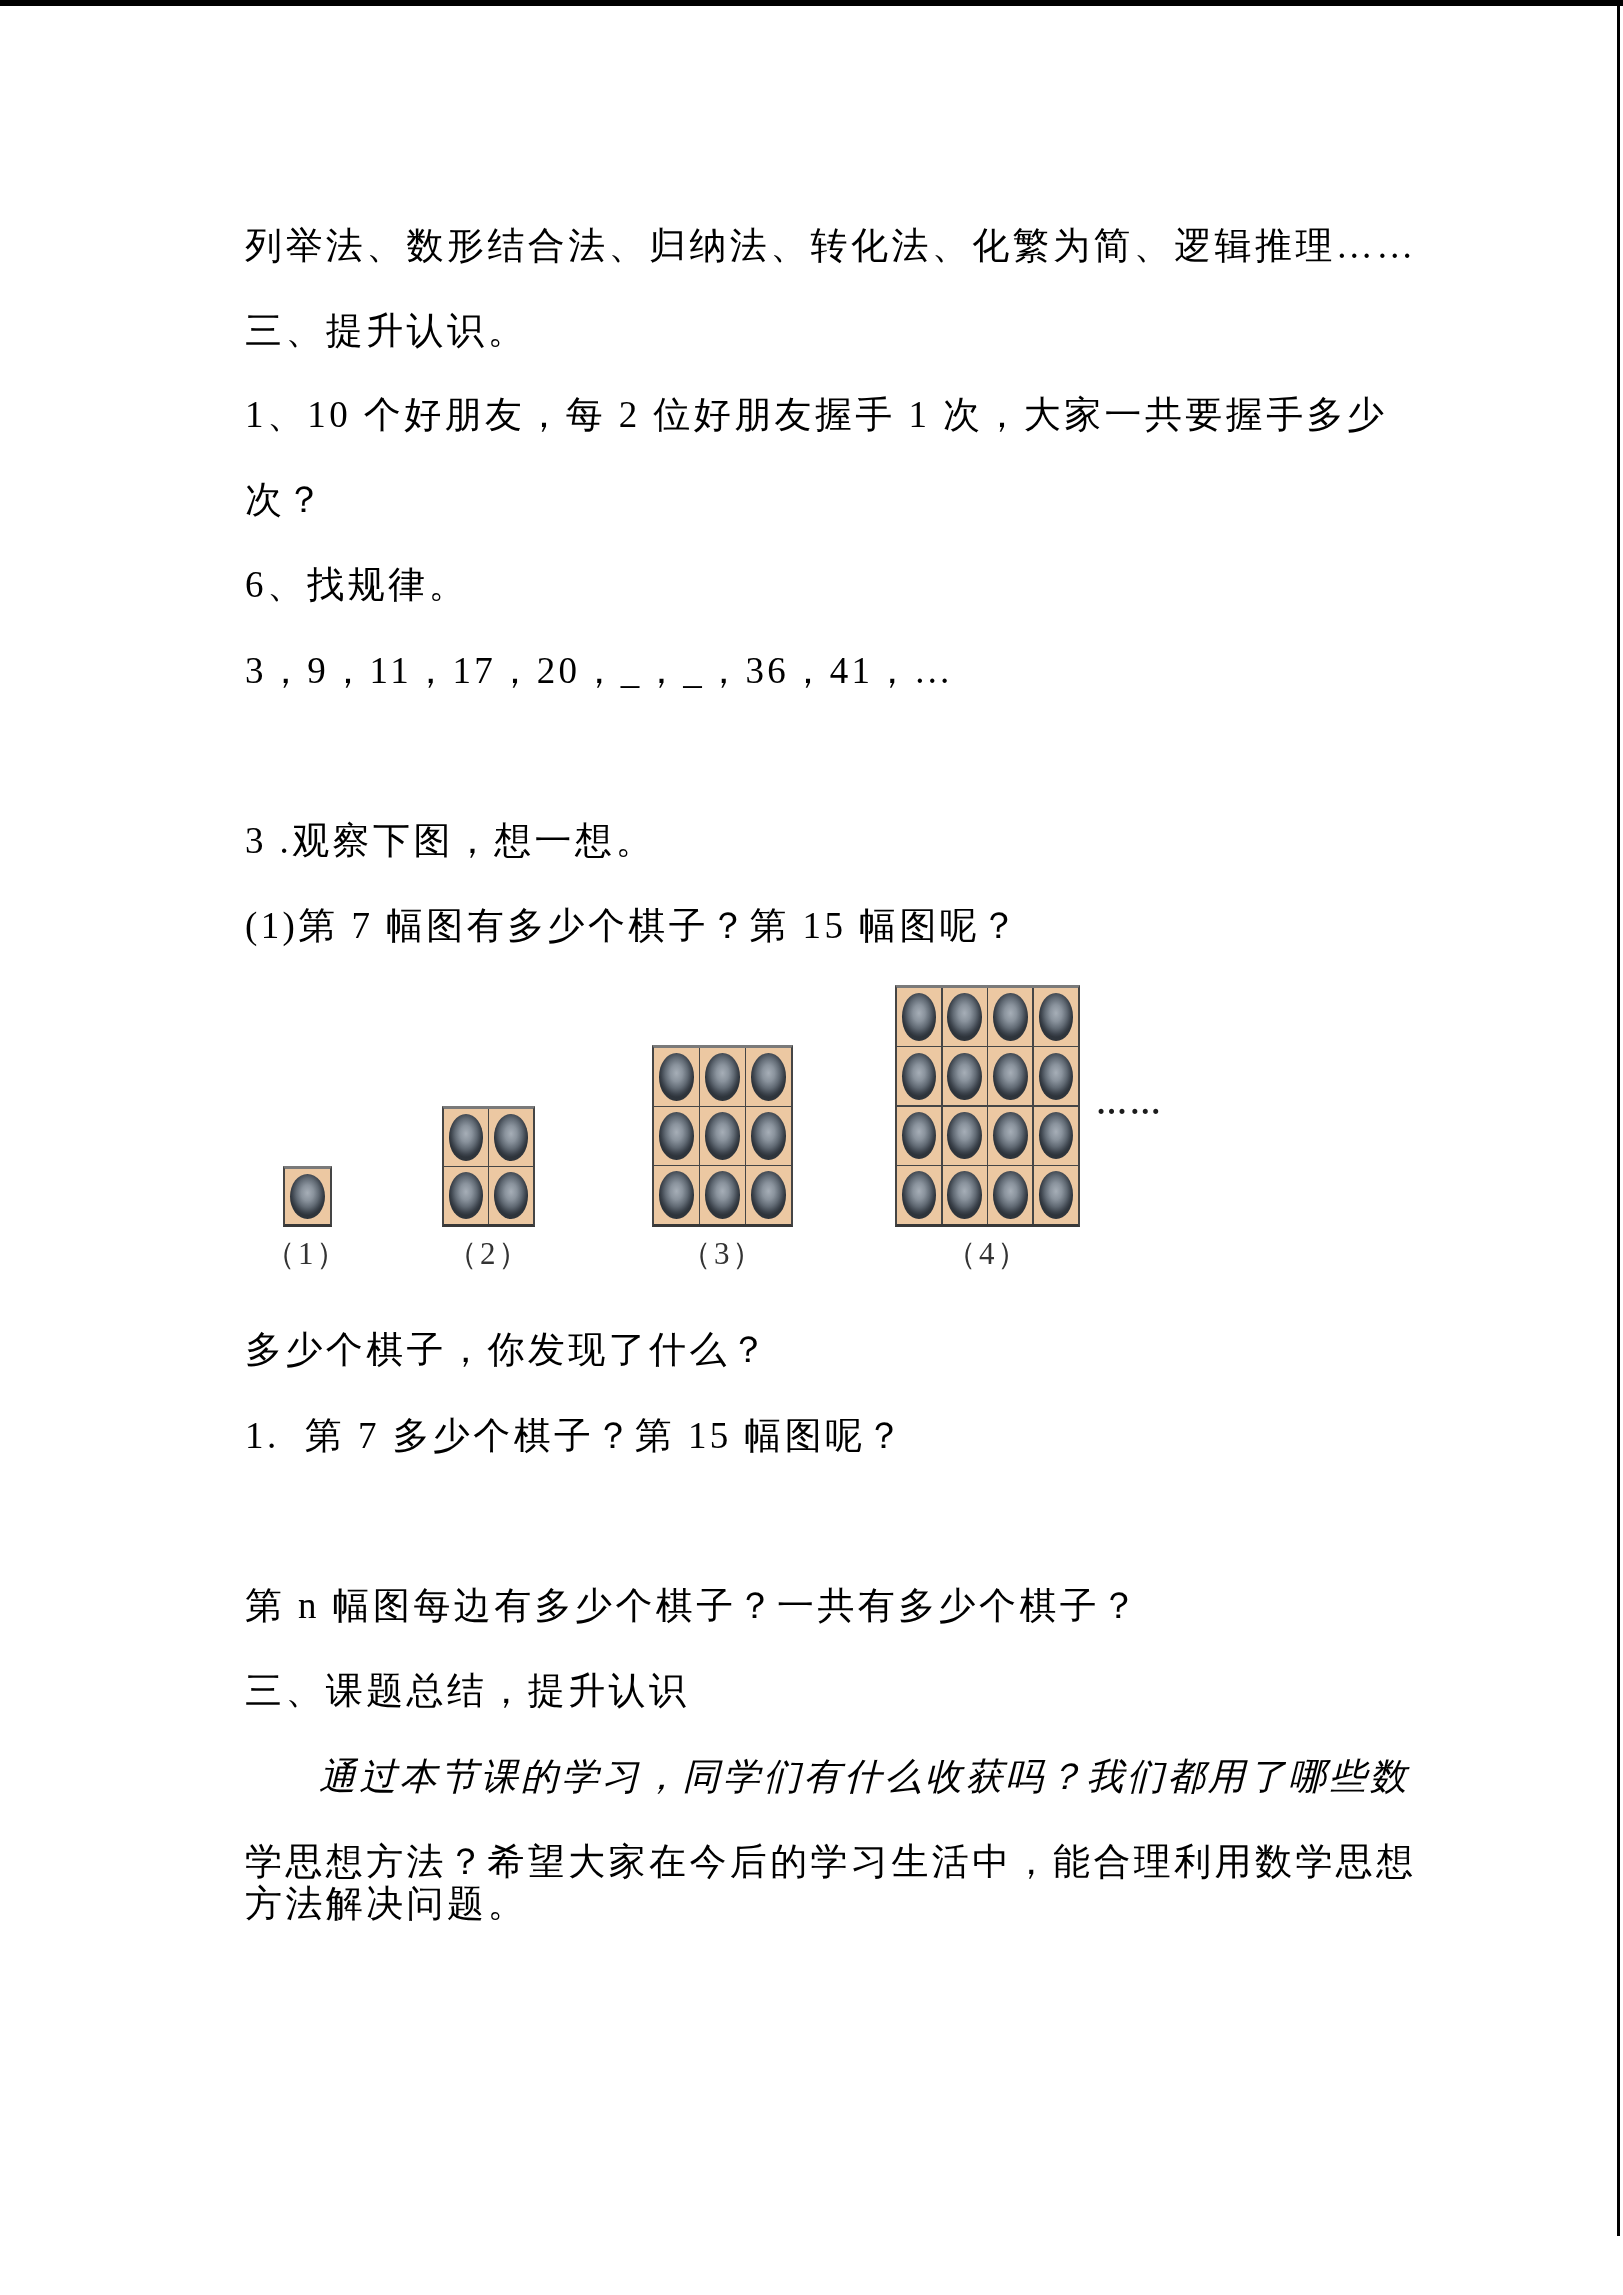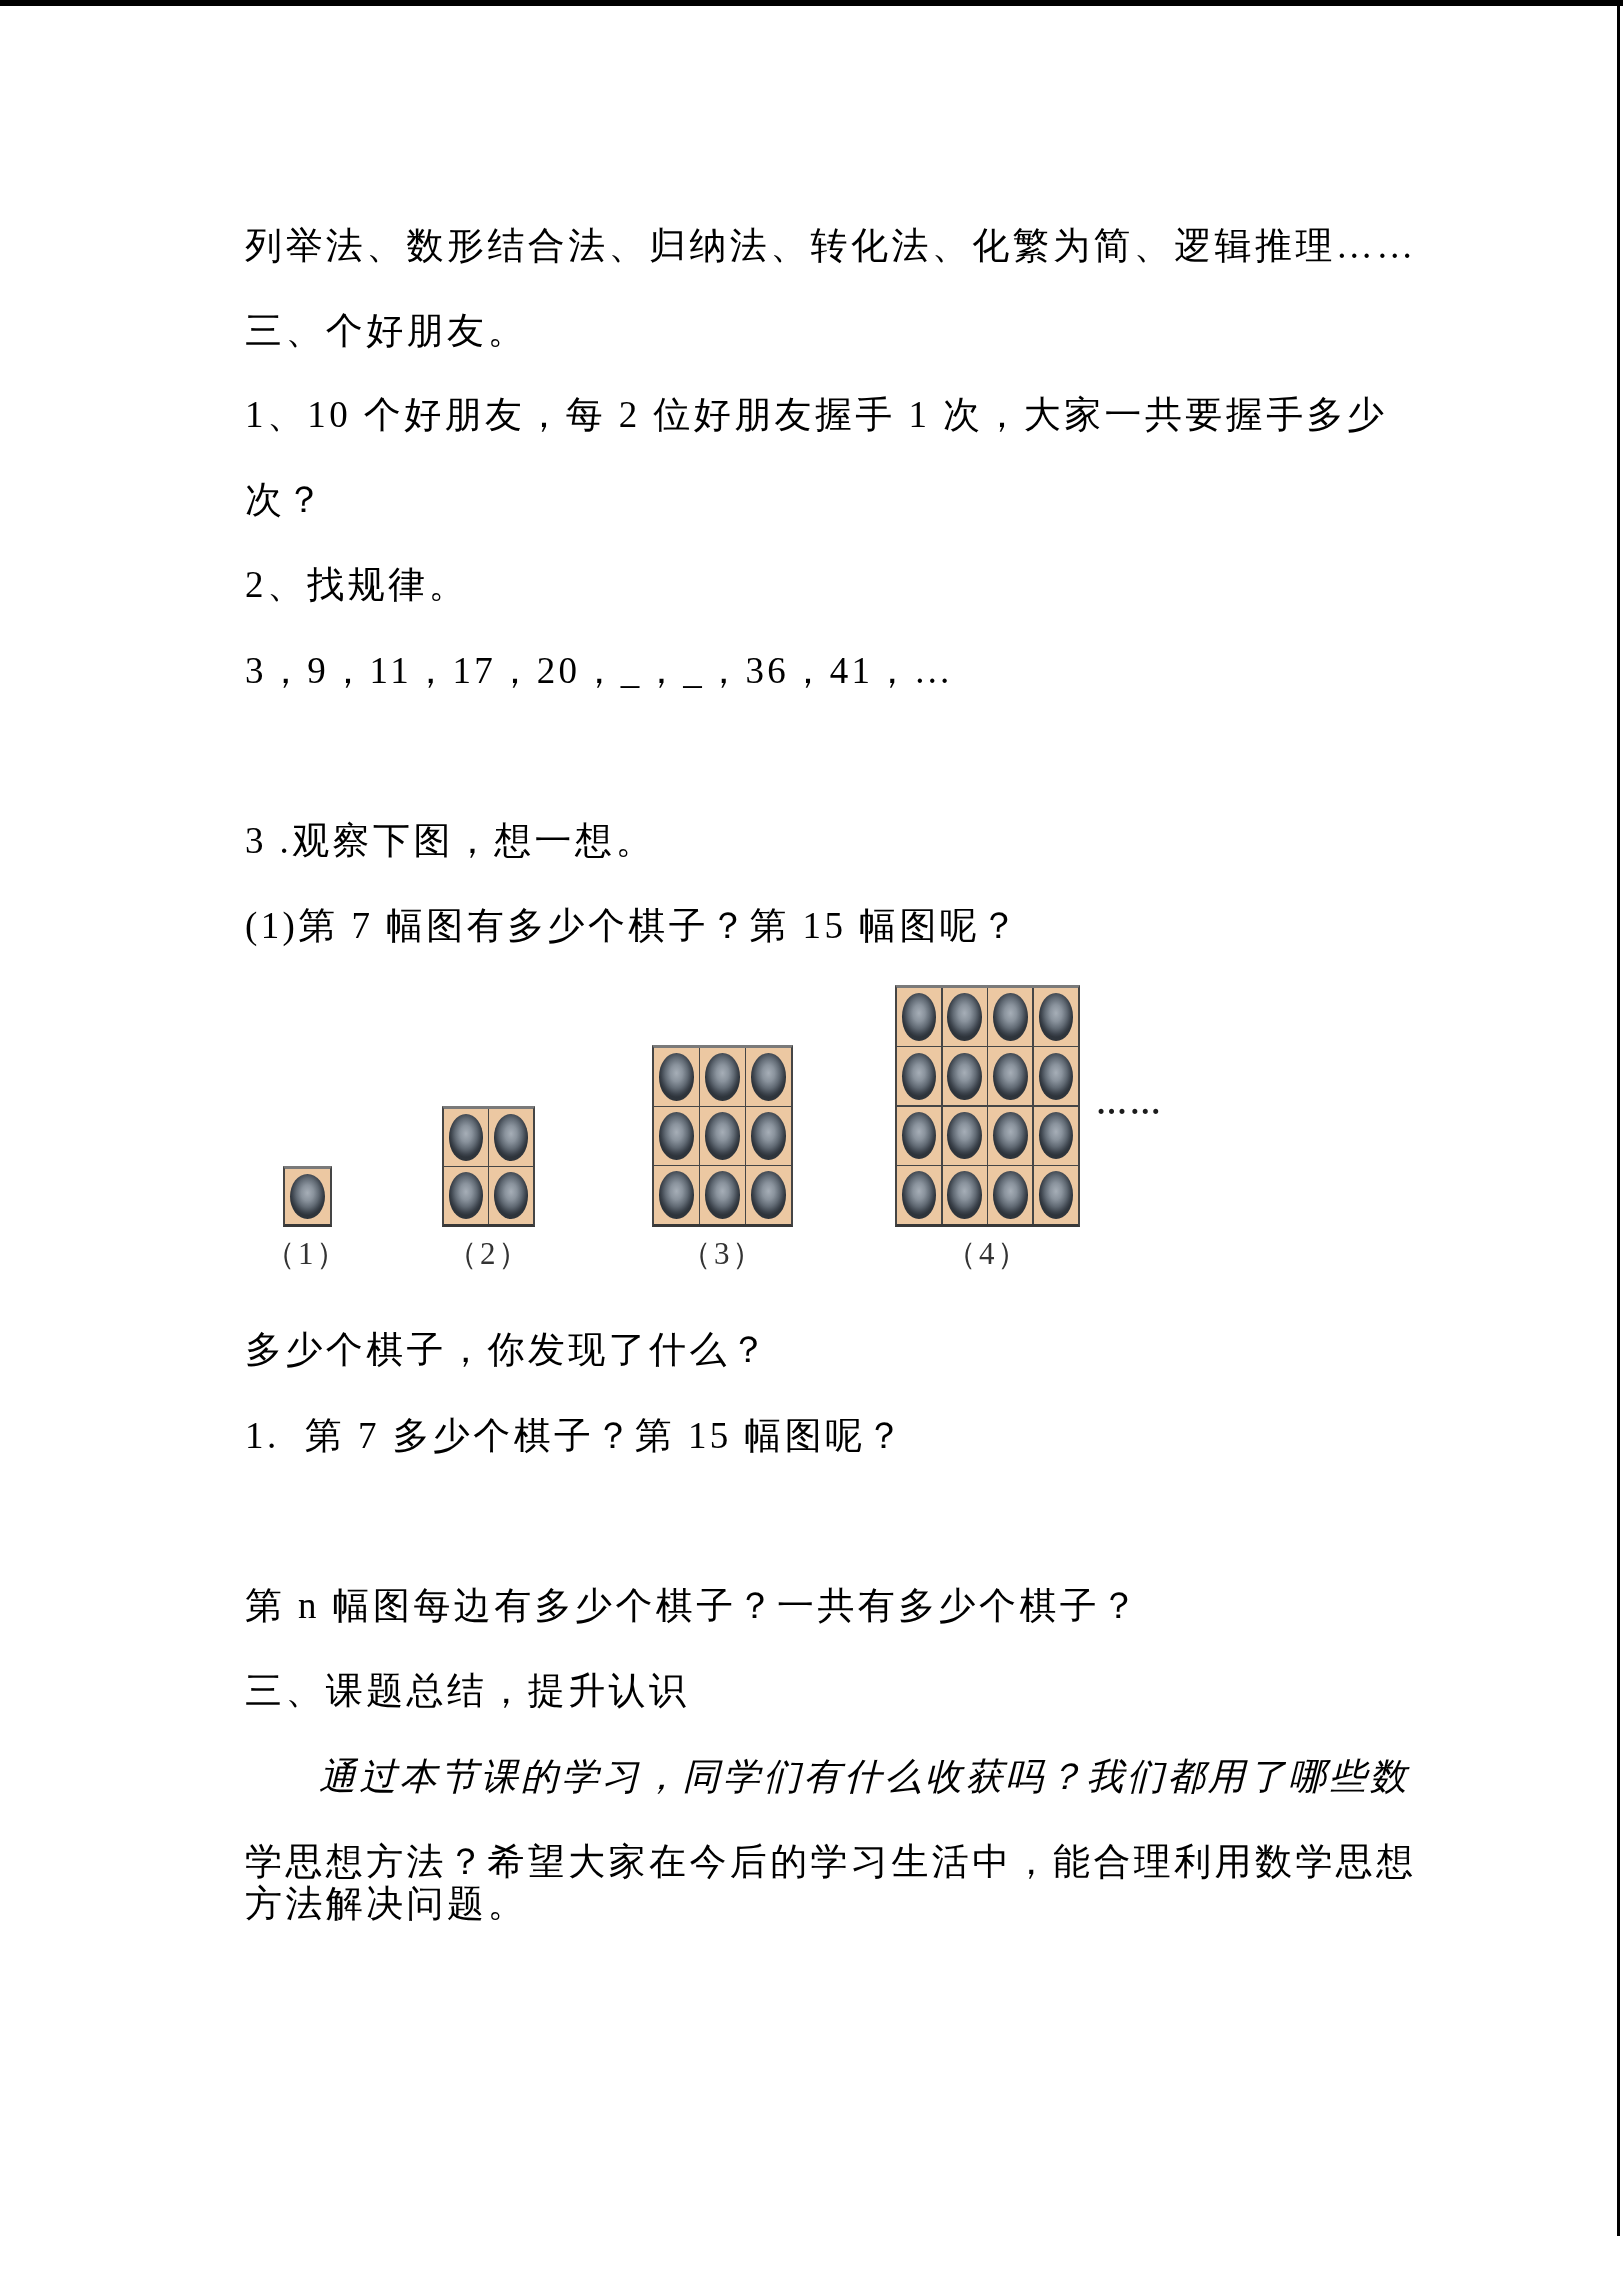--- a/index.html
+++ b/index.html
@@ -26,24 +26,24 @@
             font:bold 31px/1 "Liberation Serif","DejaVu Serif",serif;letter-spacing:2.7px;}
 </style>
 </head>
 <body>
 
 <div id="page">
   <div class="top-bar"></div>
   <div class="right-edge"></div>
 
   <div class="line" style="top:225px">列举法、数形结合法、归纳法、转化法、化繁为简、逻辑推理……</div>
-  <div class="line" style="top:310px">三、个好朋友。</div>
+  <div class="line" style="top:310px">三、提升认识。</div>
   <div class="line" style="top:394px">1、10 个好朋友，每 2 位好朋友握手 1 次，大家一共要握手多少</div>
   <div class="line" style="top:479px">次？</div>
-  <div class="line" style="top:564px">2、找规律。</div>
+  <div class="line" style="top:564px">6、找规律。</div>
   <div class="line" style="top:650px">3，9，11，17，20，_，_，36，41，…</div>
   <div class="line" style="top:820px">3 .观察下图，想一想。</div>
   <div class="line" style="top:905px">(1)第 7 幅图有多少个棋子？第 15 幅图呢？</div>
 
   <div>
     <div class="grid" style="left: 283px; top: 1166px; width: 49px; height: 61px; grid-template-columns: repeat(1, 1fr); grid-template-rows: repeat(1, 1fr);">
         <div class="cell">
           <div class="stone"></div>
         </div>
       </div>

